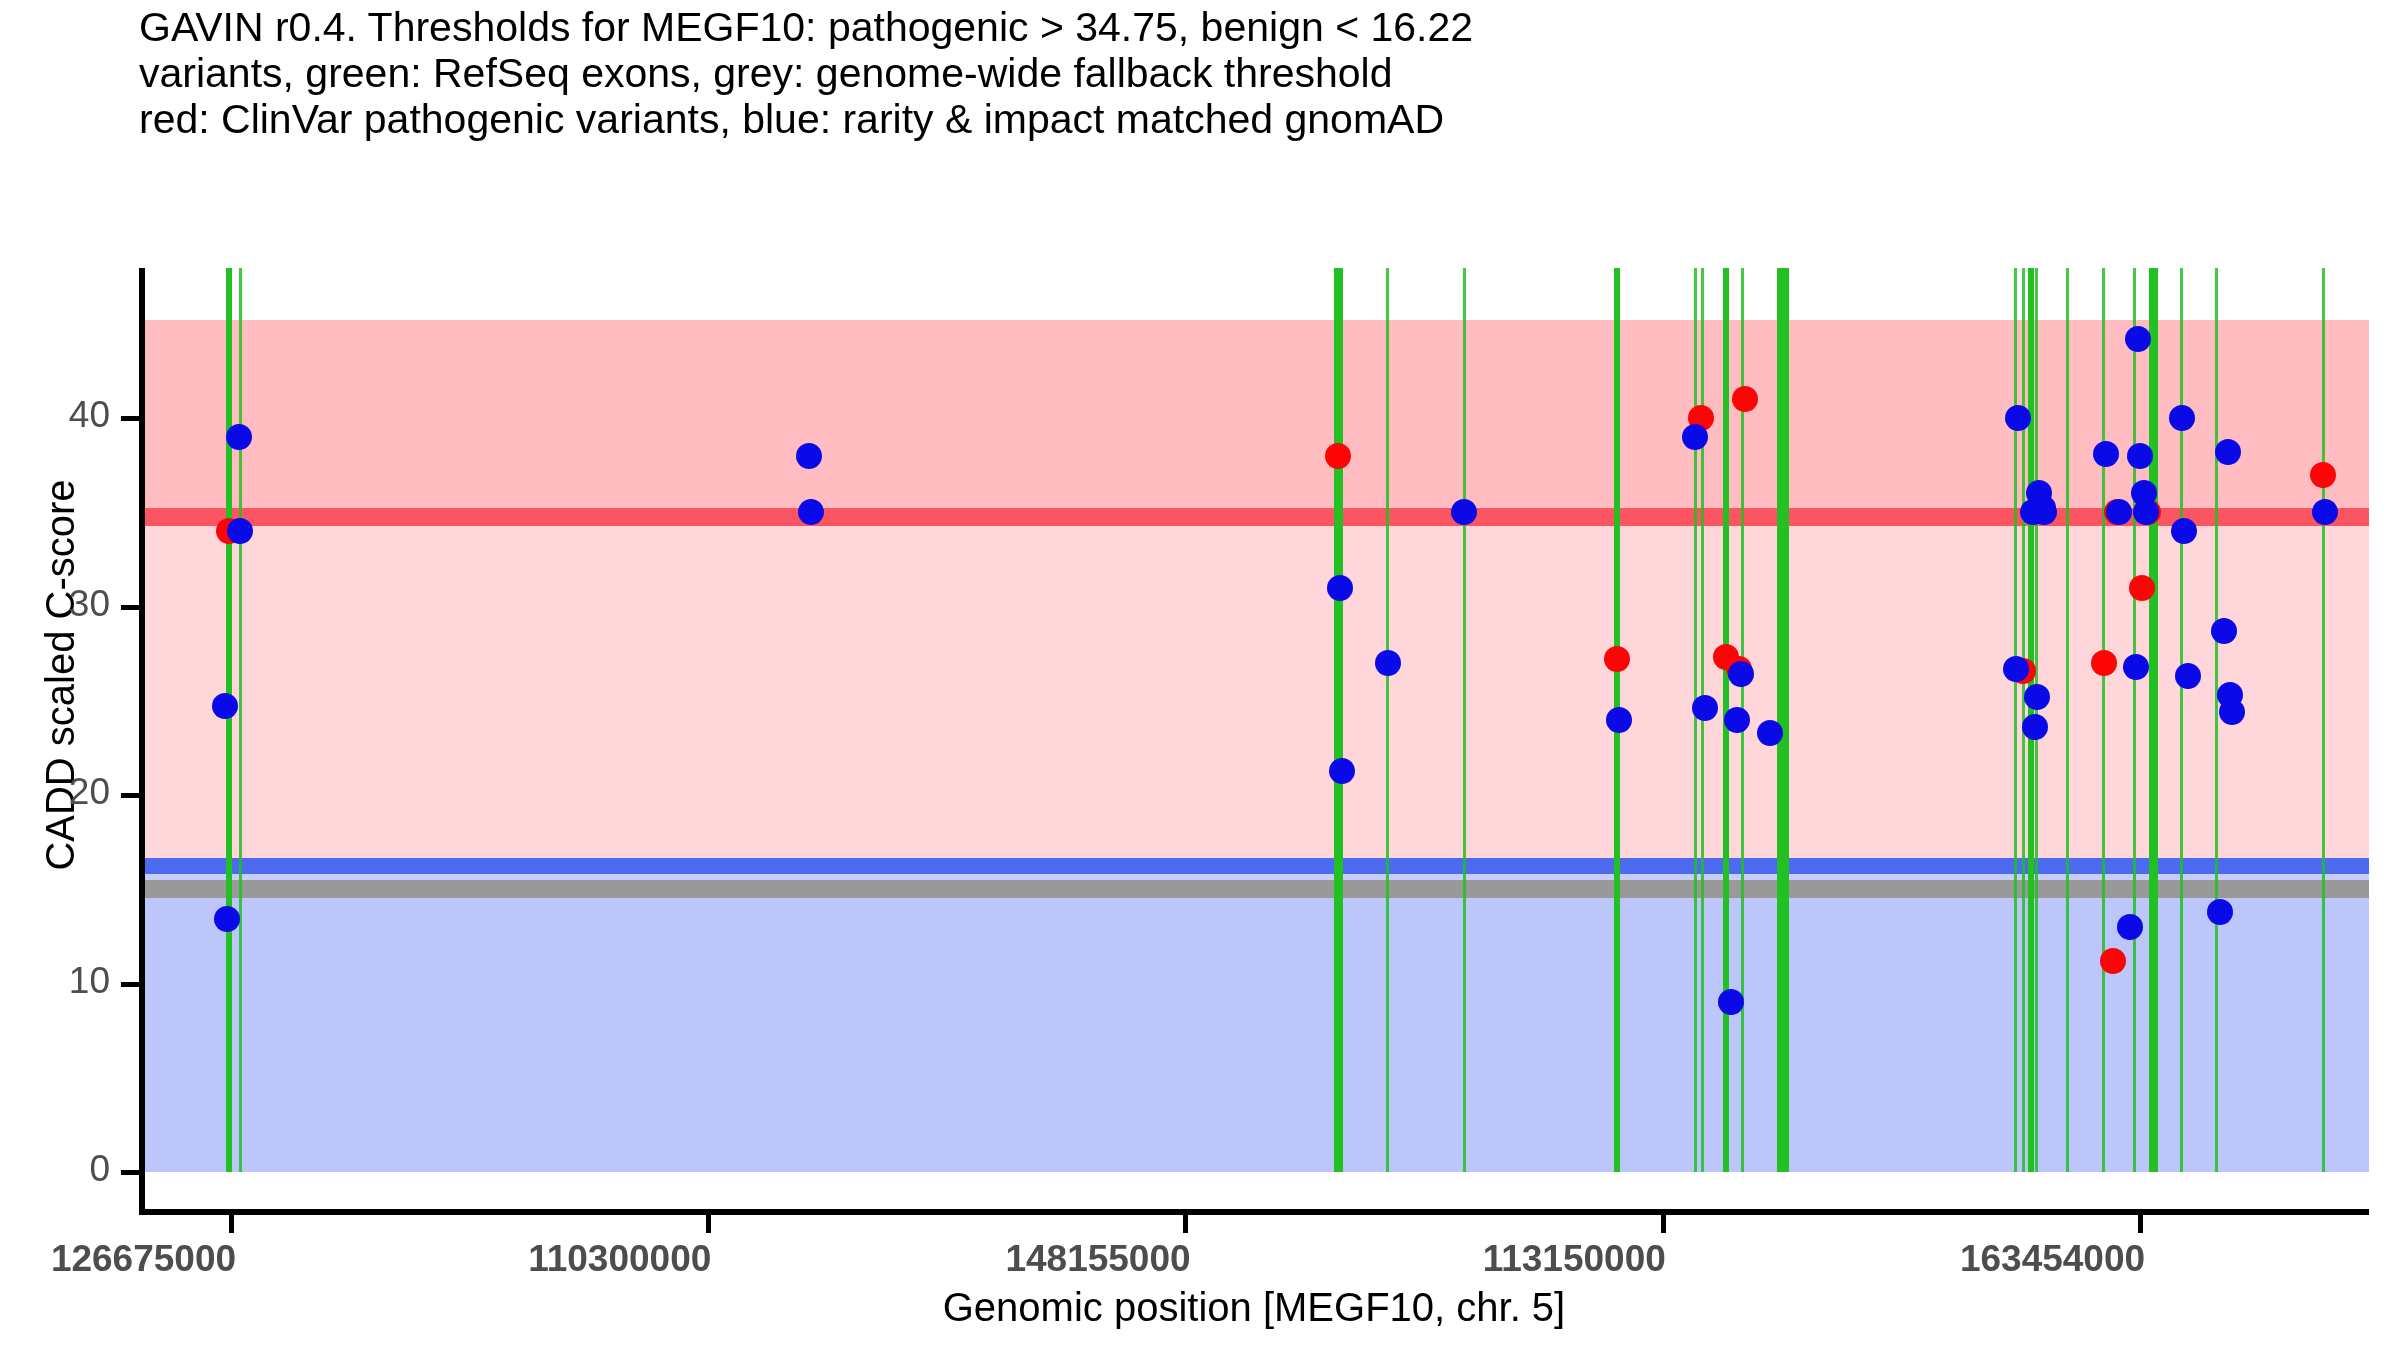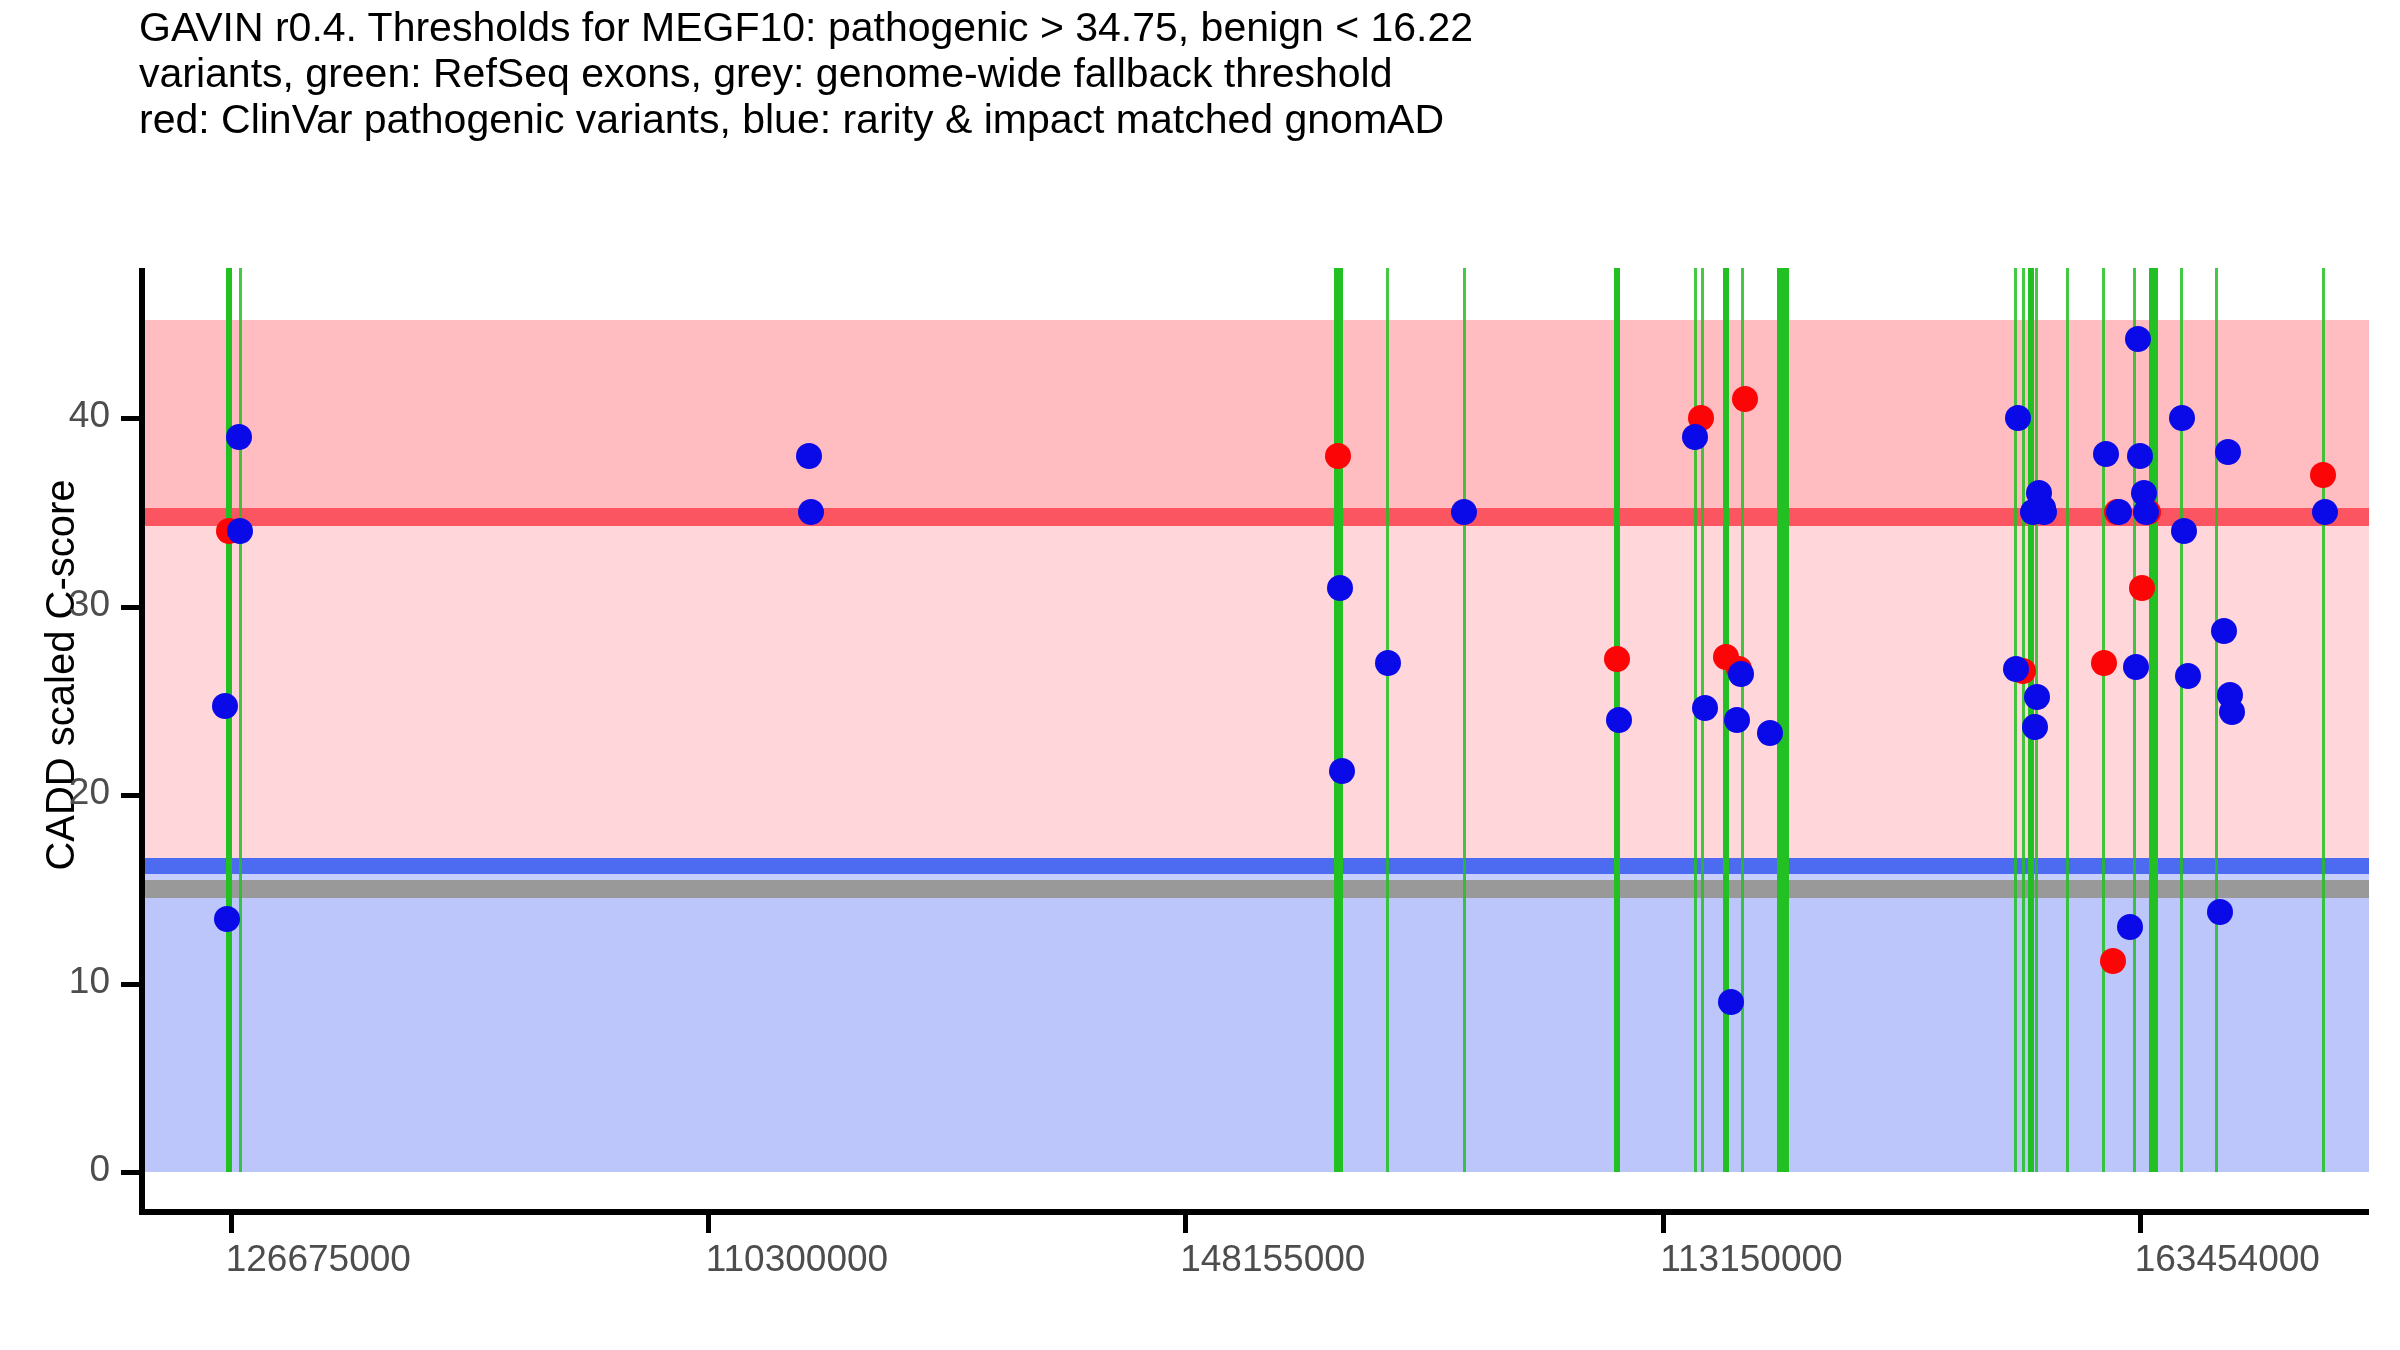--- a/index.html
+++ b/index.html
@@ -32,34 +32,35 @@
       margin-left:-13px;margin-top:-13px;}
   .pt.red{background:#fb0506;}
   .pt.blue{background:#0a0ae8;}
 
   
   .ytick{position:absolute;left:121px;width:18px;height:5px;background:#000;}
   .ylab{position:absolute;right:2290px;width:200px;text-align:right;
         font-size:37px;color:#4d4d4d;transform:translateY(-24px);}
   .xtick{position:absolute;top:1215px;width:5px;height:18px;background:#000;}
   .xlab{position:absolute;top:1238px;width:360px;margin-left:-180px;
-        text-align:right;font-size:37px;color:#4d4d4d;}
+        text-align:left;font-size:37px;color:#4d4d4d;font-weight:bold;}
 </style>
 </head>
 <body>
 
 <div id="root">
 
   <div id="title-block">
     <div class="title-line">GAVIN r0.4. Thresholds for MEGF10: pathogenic &gt; 34.75, benign &lt; 16.22</div>
     <div class="title-line">variants, green: RefSeq exons, grey: genome-wide fallback threshold</div>
     <div class="title-line">red: ClinVar pathogenic variants, blue: rarity &amp; impact matched gnomAD</div>
   </div>
 
   <div id="y-axis-title">CADD scaled C-score</div>
+  <div id="x-axis-title">Genomic position [MEGF10, chr. 5]</div>
 
   <div id="plotarea">
       <div class="band" style="top: 52px; height: 187.978px; background: rgb(255, 189, 193);"></div>
       <div class="band" style="top: 239.978px; height: 18px; background: rgb(250, 85, 96);"></div>
       <div class="band" style="top: 257.978px; height: 332.282px; background: rgb(255, 214, 217);"></div>
       <div class="band" style="top: 590.26px; height: 16px; background: rgb(77, 107, 240);"></div>
       <div class="band" style="top: 606.26px; height: 5.99646px; background: rgb(199, 206, 251);"></div>
       <div class="band" style="top: 612.257px; height: 18px; background: rgb(153, 153, 153);"></div>
       <div class="band" style="top: 630.257px; height: 273.743px; background: rgb(189, 198, 250);"></div>
       <div class="vline" style="left: 80.9966px; width: 6px; background: rgb(34, 192, 34); opacity: 1;"></div>

